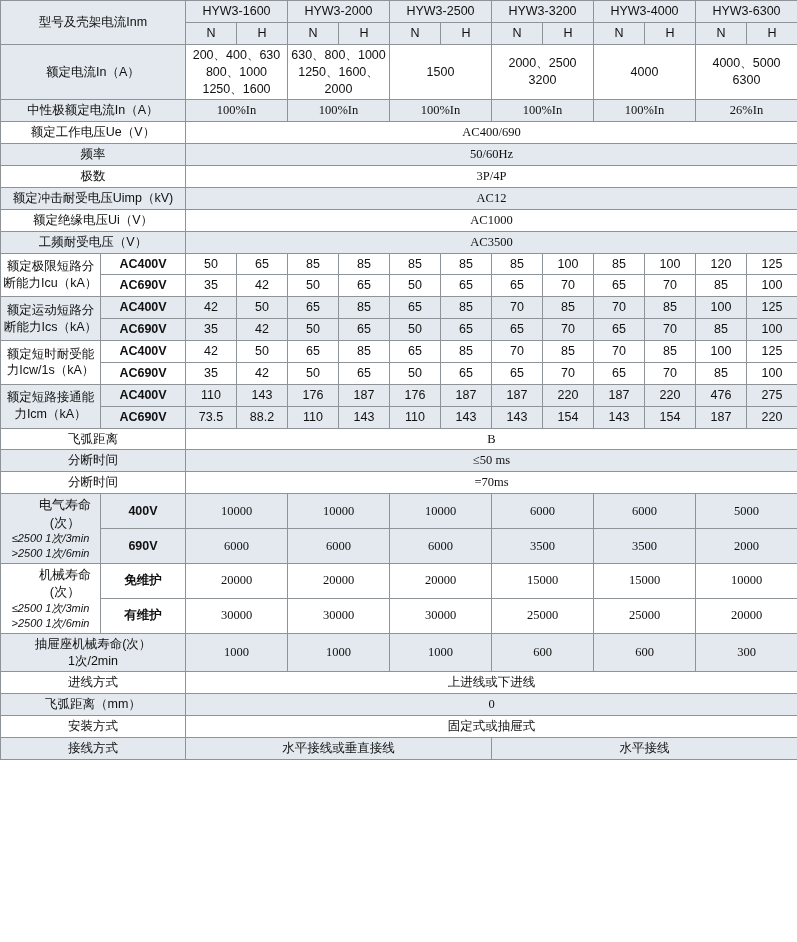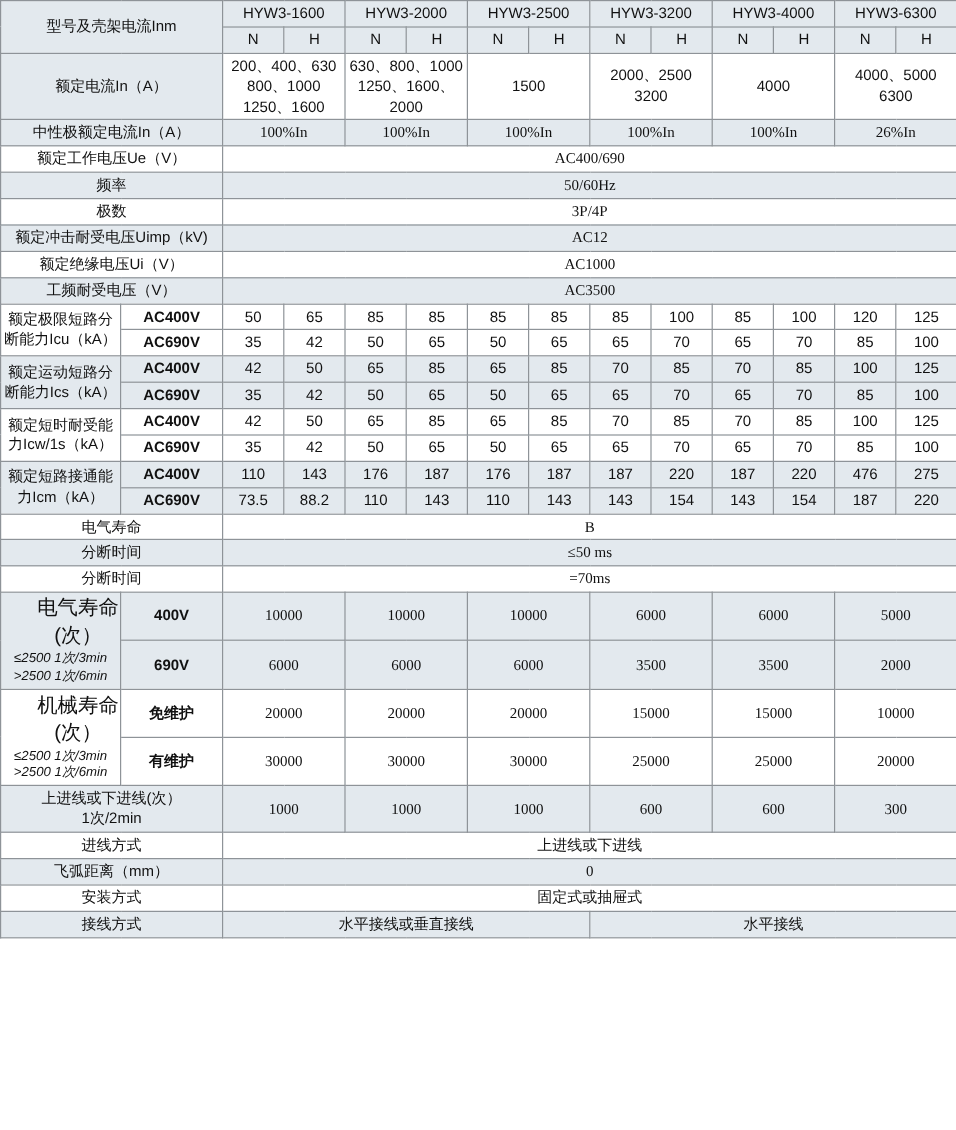--- a/index.html
+++ b/index.html
@@ -30,21 +30,21 @@
   .lbl{font-size:13px;padding:3px 4px;}
   .lbl-left{text-align:left;padding-left:4px;font-size:12.5px;line-height:1.3;}
   .sub{font-size:12px;font-weight:bold;}
   .model{font-size:13.5px;}
   .nh{font-size:13px;}
   .tiny{font-size:10.5px;line-height:1.35;text-align:left;padding-left:5px;}
   .tiny-c{font-size:10.5px;line-height:1.35;}
   .num{font-size:12.5px;}
   .wide{font-size:13px;font-family:Liberation Serif, serif;}
   .lifelbl{font-size:12.5px;text-align:left;padding-left:5px;line-height:1.5;}
-  .lifelbl .t1{font-size:17px;padding-left:29px;}
+  .lifelbl .t1{font-size:13px;padding-left:29px;}
   .lifelbl .t2{font-size:11px;font-style:italic;}
   .drawer{font-size:12.5px;line-height:1.9;}
 </style>
 </head>
 <body>
 
 <table class="spec">
   <colgroup>
     <col style="width:100px">
       <col style="width:85px">
@@ -262,21 +262,21 @@
         <td class="shade num">110</td>
         <td class="shade num">143</td>
         <td class="shade num">143</td>
         <td class="shade num">154</td>
         <td class="shade num">143</td>
         <td class="shade num">154</td>
         <td class="shade num">187</td>
         <td class="shade num">220</td>
       </tr>
       <tr>
-        <td class="plain lbl" colspan="2">电气寿命</td>
+        <td class="plain lbl" colspan="2">飞弧距离</td>
         <td class="plain wide" colspan="12">B</td>
       </tr>
       <tr>
         <td class="shade lbl" colspan="2">分断时间</td>
         <td class="shade wide" colspan="12">≤50 ms</td>
       </tr>
       <tr>
         <td class="plain lbl" colspan="2">分断时间</td>
         <td class="plain wide" colspan="12">=70ms</td>
       </tr>
@@ -321,21 +321,21 @@
         <td class="plain sub">有维护</td>
         <td class="plain wide" colspan="2">30000</td>
         <td class="plain wide" colspan="2">30000</td>
         <td class="plain wide" colspan="2">30000</td>
         <td class="plain wide" colspan="2">25000</td>
         <td class="plain wide" colspan="2">25000</td>
         <td class="plain wide" colspan="2">20000</td>
       </tr>
       <tr>
         <td class="shade drawer" colspan="2">
-          <div>上进线或下进线(次）</div>
+          <div>抽屉座机械寿命(次）</div>
           <div>1次/2min</div>
         </td>
         <td class="shade wide" colspan="2">1000</td>
         <td class="shade wide" colspan="2">1000</td>
         <td class="shade wide" colspan="2">1000</td>
         <td class="shade wide" colspan="2">600</td>
         <td class="shade wide" colspan="2">600</td>
         <td class="shade wide" colspan="2">300</td>
       </tr>
       <tr>

